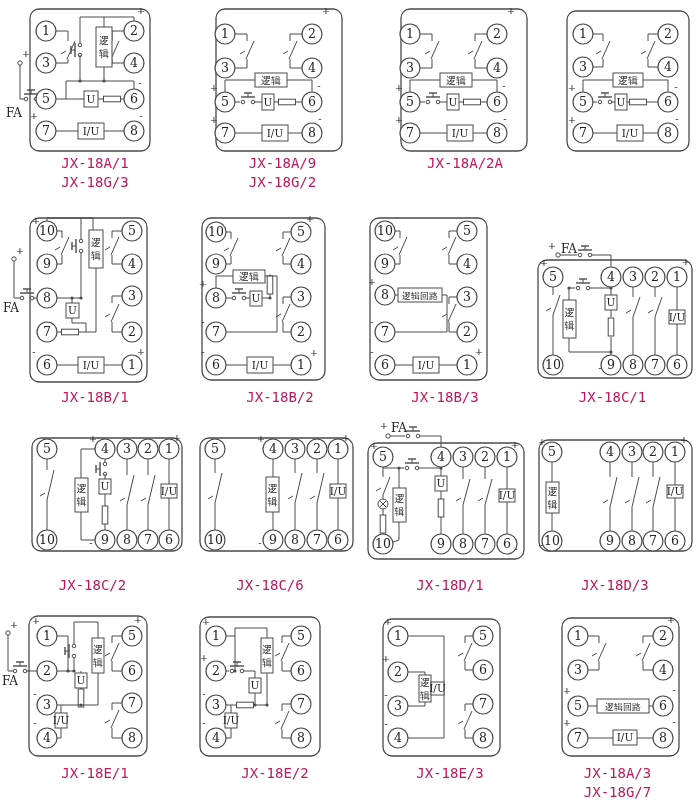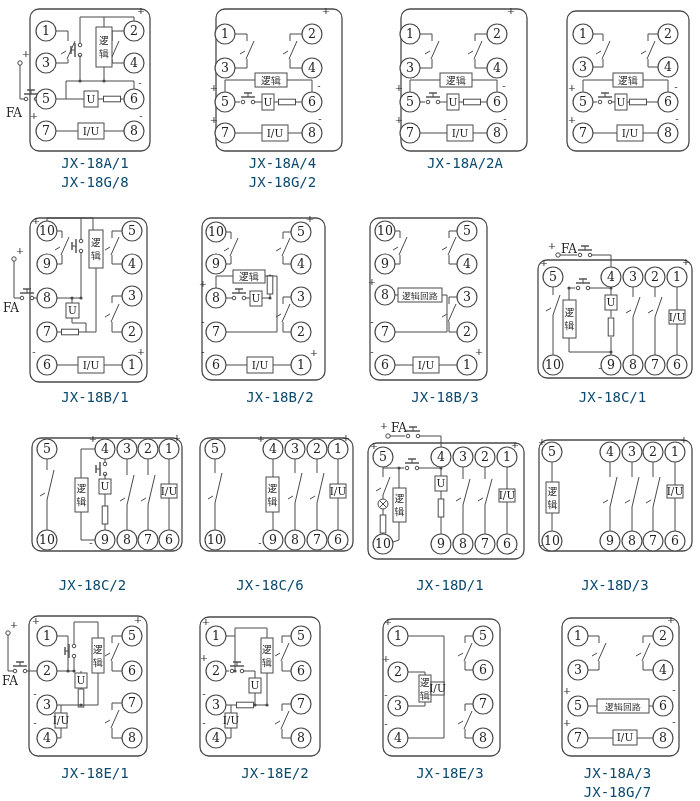--- a/index.html
+++ b/index.html
@@ -2,21 +2,21 @@
 <html><head>
 <meta charset="utf-8">
 <style>
   html,body{margin:0;padding:0;}
   body{width:700px;height:801px;background:#ffffff;position:relative;overflow:hidden;
        font-family:"DejaVu Sans Mono", monospace;}
   .sheet{position:absolute;left:0;top:0;width:700px;height:801px;background:#fff;}
   .cell{position:absolute;}
   .caps{text-align:center;margin-top:1px;}
   .cap{font-family:"DejaVu Sans Mono", monospace;font-size:14px;line-height:19px;
-       color:#0c4a6e;letter-spacing:0px;white-space:nowrap;}
+       color:#be185d;letter-spacing:0px;white-space:nowrap;}
   svg{display:block;}
 </style>
 </head>
 <body>
 
 <div class="sheet">
 
   <div class="cell" style="left:0px;top:5px;width:190px">
     <svg id="svg-0" width="190" height="148" viewBox="0 0 190 148">
         <rect x="30" y="4" width="120" height="142" rx="9" ry="9" fill="none" stroke="#4a4a4a" stroke-width="1.3"></rect>
@@ -80,21 +80,21 @@
         <text x="46" y="98.3" fill="#222222" font-size="12.5" text-anchor="middle" font-family="&quot;DejaVu Serif&quot;, serif">5</text>
         <circle cx="134" cy="94" r="10" fill="#fff" stroke="#4a4a4a" stroke-width="1.2"></circle>
         <text x="134" y="98.3" fill="#222222" font-size="12.5" text-anchor="middle" font-family="&quot;DejaVu Serif&quot;, serif">6</text>
         <circle cx="46" cy="126" r="10" fill="#fff" stroke="#4a4a4a" stroke-width="1.2"></circle>
         <text x="46" y="130.3" fill="#222222" font-size="12.5" text-anchor="middle" font-family="&quot;DejaVu Serif&quot;, serif">7</text>
         <circle cx="134" cy="126" r="10" fill="#fff" stroke="#4a4a4a" stroke-width="1.2"></circle>
         <text x="134" y="130.3" fill="#222222" font-size="12.5" text-anchor="middle" font-family="&quot;DejaVu Serif&quot;, serif">8</text>
       </svg>
     <div class="caps">
       <div class="cap">JX-18A/1</div>
-      <div class="cap">JX-18G/8</div>
+      <div class="cap">JX-18G/3</div>
     </div>
   </div>
 
   <div class="cell" style="left:190px;top:5px;width:185px">
     <svg id="svg-1" width="185" height="148" viewBox="0 0 185 148">
         <rect x="26" y="4" width="126" height="142" rx="9" ry="9" fill="none" stroke="#4a4a4a" stroke-width="1.3"></rect>
         <path d="M45 29 L57 29 L57 36" fill="none" stroke="#4a4a4a" stroke-width="1"></path>
         <line x1="56" y1="54" x2="64" y2="36" stroke="#4a4a4a" stroke-width="1"></line>
         <line x1="50" y1="49" x2="55" y2="46" stroke="#4a4a4a" stroke-width="1"></line>
         <path d="M57 54 L57 63 L45 63" fill="none" stroke="#4a4a4a" stroke-width="1"></path>
@@ -138,21 +138,21 @@
         <circle cx="35" cy="97" r="10" fill="#fff" stroke="#4a4a4a" stroke-width="1.2"></circle>
         <text x="35" y="101.3" fill="#222222" font-size="12.5" text-anchor="middle" font-family="&quot;DejaVu Serif&quot;, serif">5</text>
         <circle cx="122" cy="97" r="10" fill="#fff" stroke="#4a4a4a" stroke-width="1.2"></circle>
         <text x="122" y="101.3" fill="#222222" font-size="12.5" text-anchor="middle" font-family="&quot;DejaVu Serif&quot;, serif">6</text>
         <circle cx="35" cy="128" r="10" fill="#fff" stroke="#4a4a4a" stroke-width="1.2"></circle>
         <text x="35" y="132.3" fill="#222222" font-size="12.5" text-anchor="middle" font-family="&quot;DejaVu Serif&quot;, serif">7</text>
         <circle cx="122" cy="128" r="10" fill="#fff" stroke="#4a4a4a" stroke-width="1.2"></circle>
         <text x="122" y="132.3" fill="#222222" font-size="12.5" text-anchor="middle" font-family="&quot;DejaVu Serif&quot;, serif">8</text>
       </svg>
     <div class="caps">
-      <div class="cap">JX-18A/4</div>
+      <div class="cap">JX-18A/9</div>
       <div class="cap">JX-18G/2</div>
     </div>
   </div>
 
   <div class="cell" style="left:375px;top:5px;width:180px">
     <svg id="svg-2" width="180" height="148" viewBox="0 0 180 148">
         <rect x="26" y="4" width="126" height="142" rx="9" ry="9" fill="none" stroke="#4a4a4a" stroke-width="1.3"></rect>
         <path d="M45 29 L57 29 L57 36" fill="none" stroke="#4a4a4a" stroke-width="1"></path>
         <line x1="56" y1="54" x2="64" y2="36" stroke="#4a4a4a" stroke-width="1"></line>
         <line x1="50" y1="49" x2="55" y2="46" stroke="#4a4a4a" stroke-width="1"></line>

